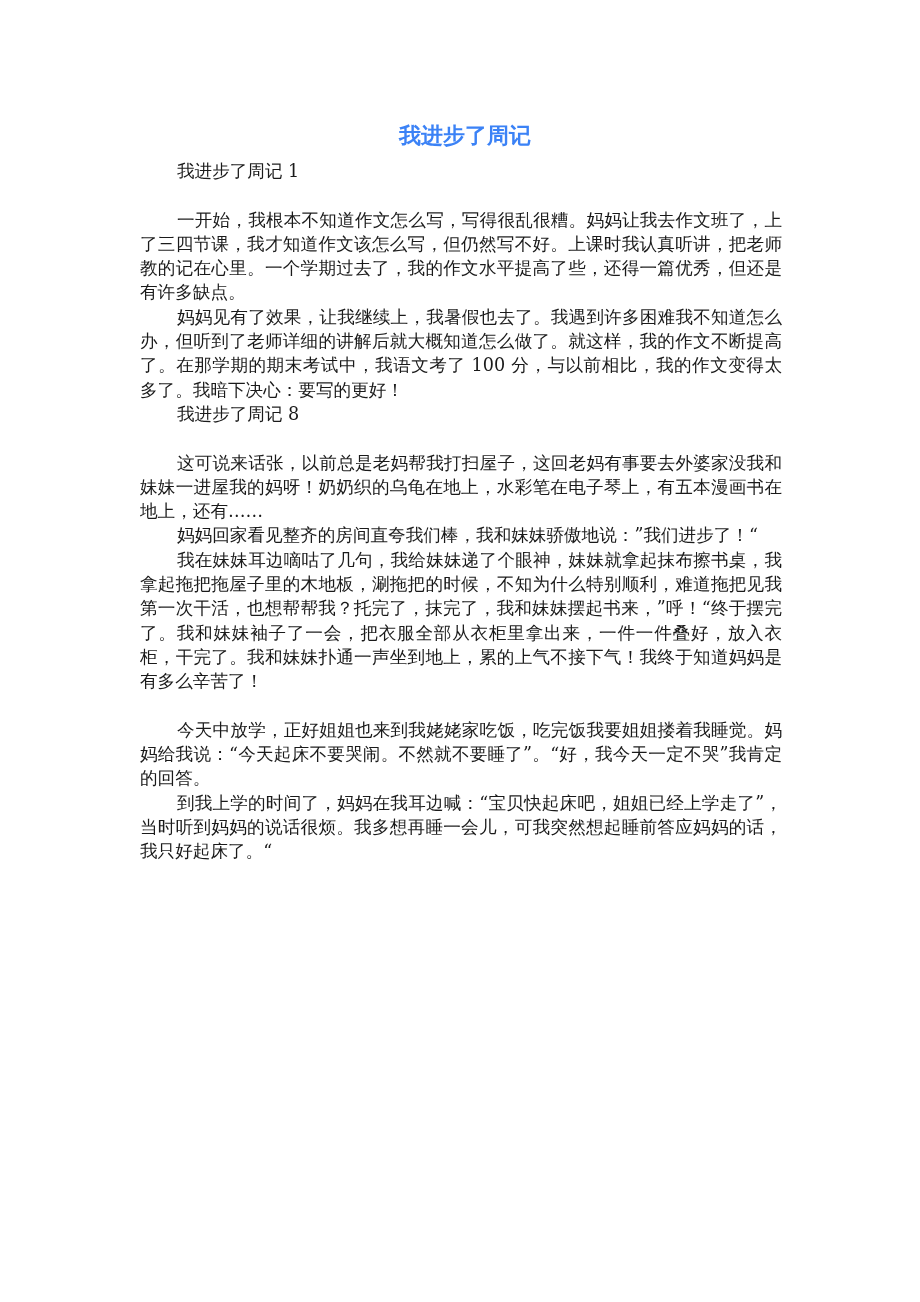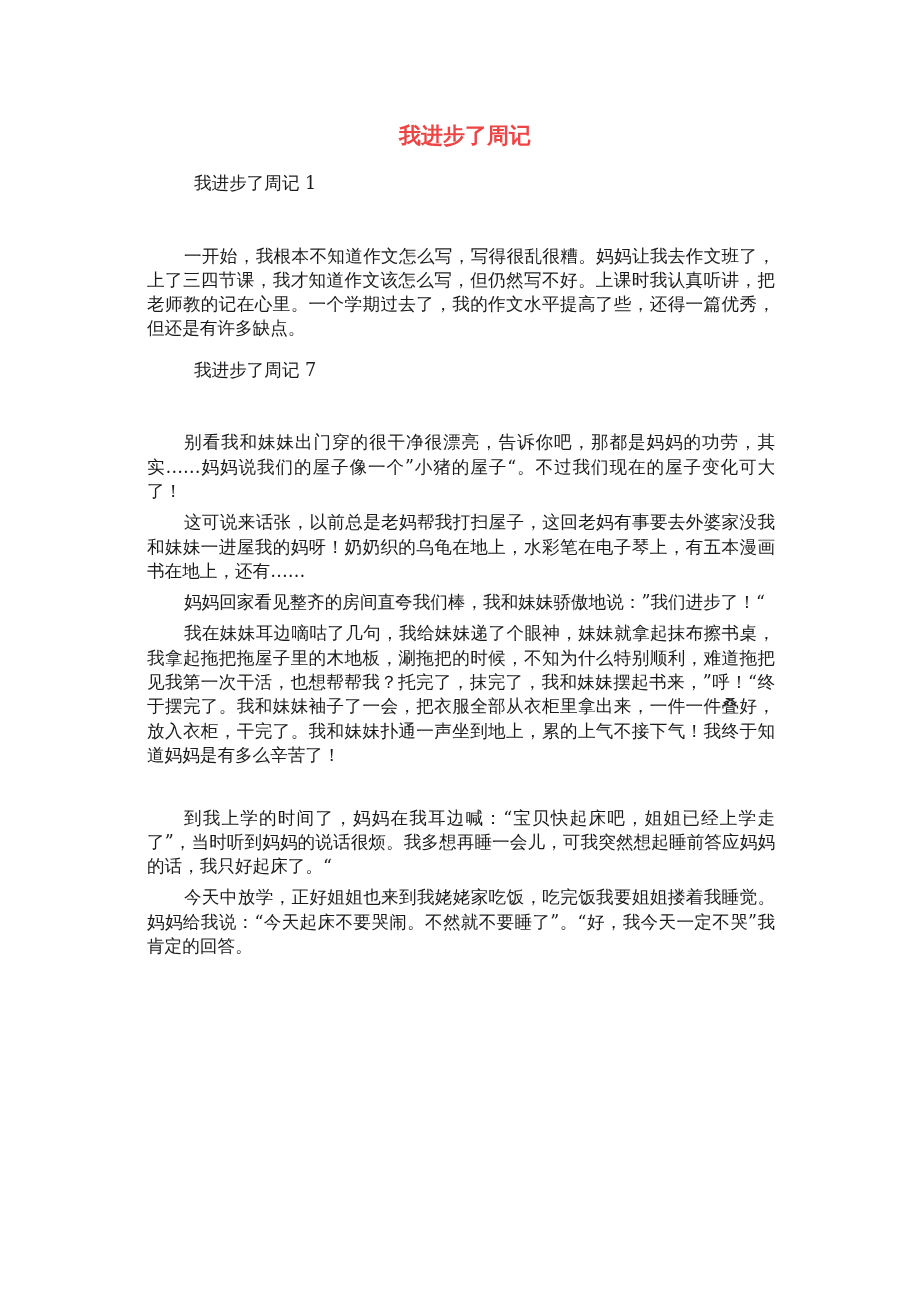--- a/index.html
+++ b/index.html
@@ -3,48 +3,48 @@
 <meta charset="utf-8">
 <style>
   html, body { margin: 0; padding: 0; background: #ffffff; }
   body { width: 920px; height: 1302px; position: relative; overflow: hidden; }
   .page {
     position: absolute; left: 140px; top: 118px; width: 642px;
     font-family: "DejaVu Serif", "Liberation Serif", serif;
     color: #1a1a1a; font-size: 17.6px; line-height: 24.3px;
   }
   .title {
-    text-align: center; color: #ef4444; font-weight: bold;
+    text-align: center; color: #3b82f6; font-weight: bold;
     font-family: "DejaVu Sans", "Liberation Sans", sans-serif;
     font-size: 22px; line-height: 36px; margin: 0 0 5px 0;
     padding-left: 8px;
   }
-  .section-title { text-indent: 2.1em; margin: 17px; }
+  .section-title { text-indent: 2.1em; margin: 0; }
   .spacer { height: 24.3px; }
-  p.para { margin: 7px; text-indent: 2.1em; text-align: justify; }
+  p.para { margin: 0; text-indent: 2.1em; text-align: justify; }
 </style>
 </head>
 <body>
 
 <div class="page">
   <h1 class="title">我进步了周记</h1>
 
   <section>
     <div class="section-title">我进步了周记 1</div>
     <div class="spacer"></div>
     <p class="para">一开始，我根本不知道作文怎么写，写得很乱很糟。妈妈让我去作文班了，上了三四节课，我才知道作文该怎么写，但仍然写不好。上课时我认真听讲，把老师教的记在心里。一个学期过去了，我的作文水平提高了些，还得一篇优秀，但还是有许多缺点。</p>
+    <p class="para">妈妈见有了效果，让我继续上，我暑假也去了。我遇到许多困难我不知道怎么办，但听到了老师详细的讲解后就大概知道怎么做了。就这样，我的作文不断提高了。在那学期的期末考试中，我语文考了 100 分，与以前相比，我的作文变得太多了。我暗下决心：要写的更好！</p>
   </section>
 
   <section>
-    <div class="section-title">我进步了周记 7</div>
+    <div class="section-title">我进步了周记 8</div>
     <div class="spacer"></div>
-    <p class="para">别看我和妹妹出门穿的很干净很漂亮，告诉你吧，那都是妈妈的功劳，其实……妈妈说我们的屋子像一个”小猪的屋子“。不过我们现在的屋子变化可大了！</p>
     <p class="para">这可说来话张，以前总是老妈帮我打扫屋子，这回老妈有事要去外婆家没我和妹妹一进屋我的妈呀！奶奶织的乌龟在地上，水彩笔在电子琴上，有五本漫画书在地上，还有……</p>
     <p class="para">妈妈回家看见整齐的房间直夸我们棒，我和妹妹骄傲地说：”我们进步了！“</p>
     <p class="para">我在妹妹耳边嘀咕了几句，我给妹妹递了个眼神，妹妹就拿起抹布擦书桌，我拿起拖把拖屋子里的木地板，涮拖把的时候，不知为什么特别顺利，难道拖把见我第一次干活，也想帮帮我？托完了，抹完了，我和妹妹摆起书来，”呼！“终于摆完了。我和妹妹袖子了一会，把衣服全部从衣柜里拿出来，一件一件叠好，放入衣柜，干完了。我和妹妹扑通一声坐到地上，累的上气不接下气！我终于知道妈妈是有多么辛苦了！</p>
   </section>
 
   <section>
     <div class="spacer"></div>
+    <p class="para">今天中放学，正好姐姐也来到我姥姥家吃饭，吃完饭我要姐姐搂着我睡觉。妈妈给我说：“今天起床不要哭闹。不然就不要睡了”。“好，我今天一定不哭”我肯定的回答。</p>
     <p class="para">到我上学的时间了，妈妈在我耳边喊：“宝贝快起床吧，姐姐已经上学走了”，当时听到妈妈的说话很烦。我多想再睡一会儿，可我突然想起睡前答应妈妈的话，我只好起床了。“</p>
-    <p class="para">今天中放学，正好姐姐也来到我姥姥家吃饭，吃完饭我要姐姐搂着我睡觉。妈妈给我说：“今天起床不要哭闹。不然就不要睡了”。“好，我今天一定不哭”我肯定的回答。</p>
   </section>
 </div>
 
 </body></html>

